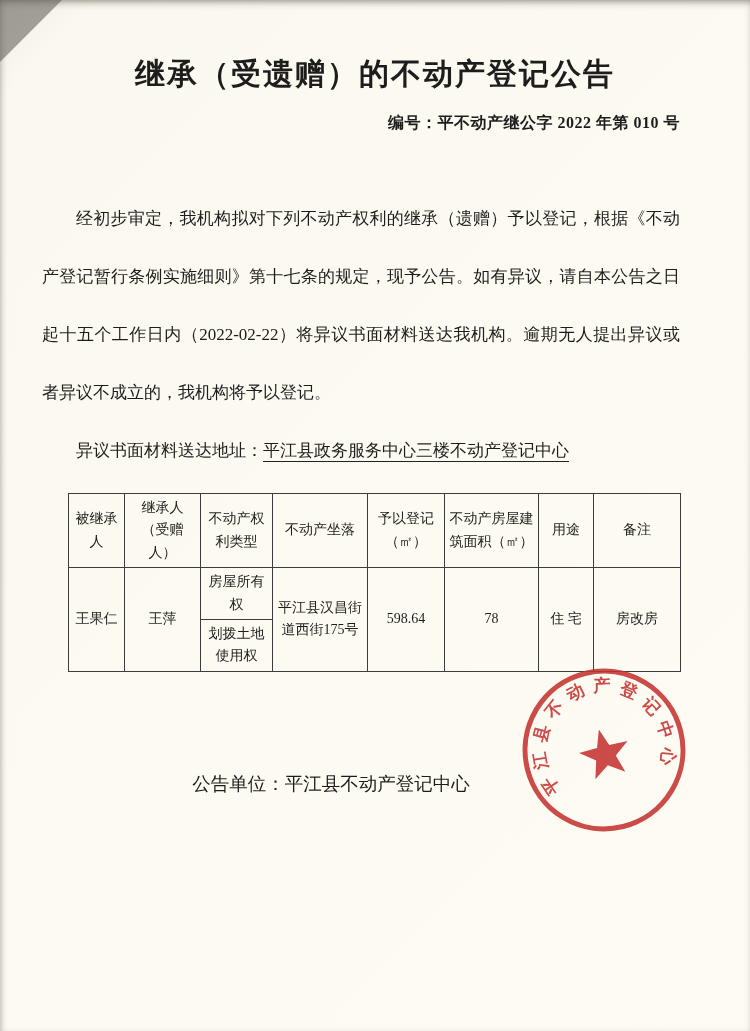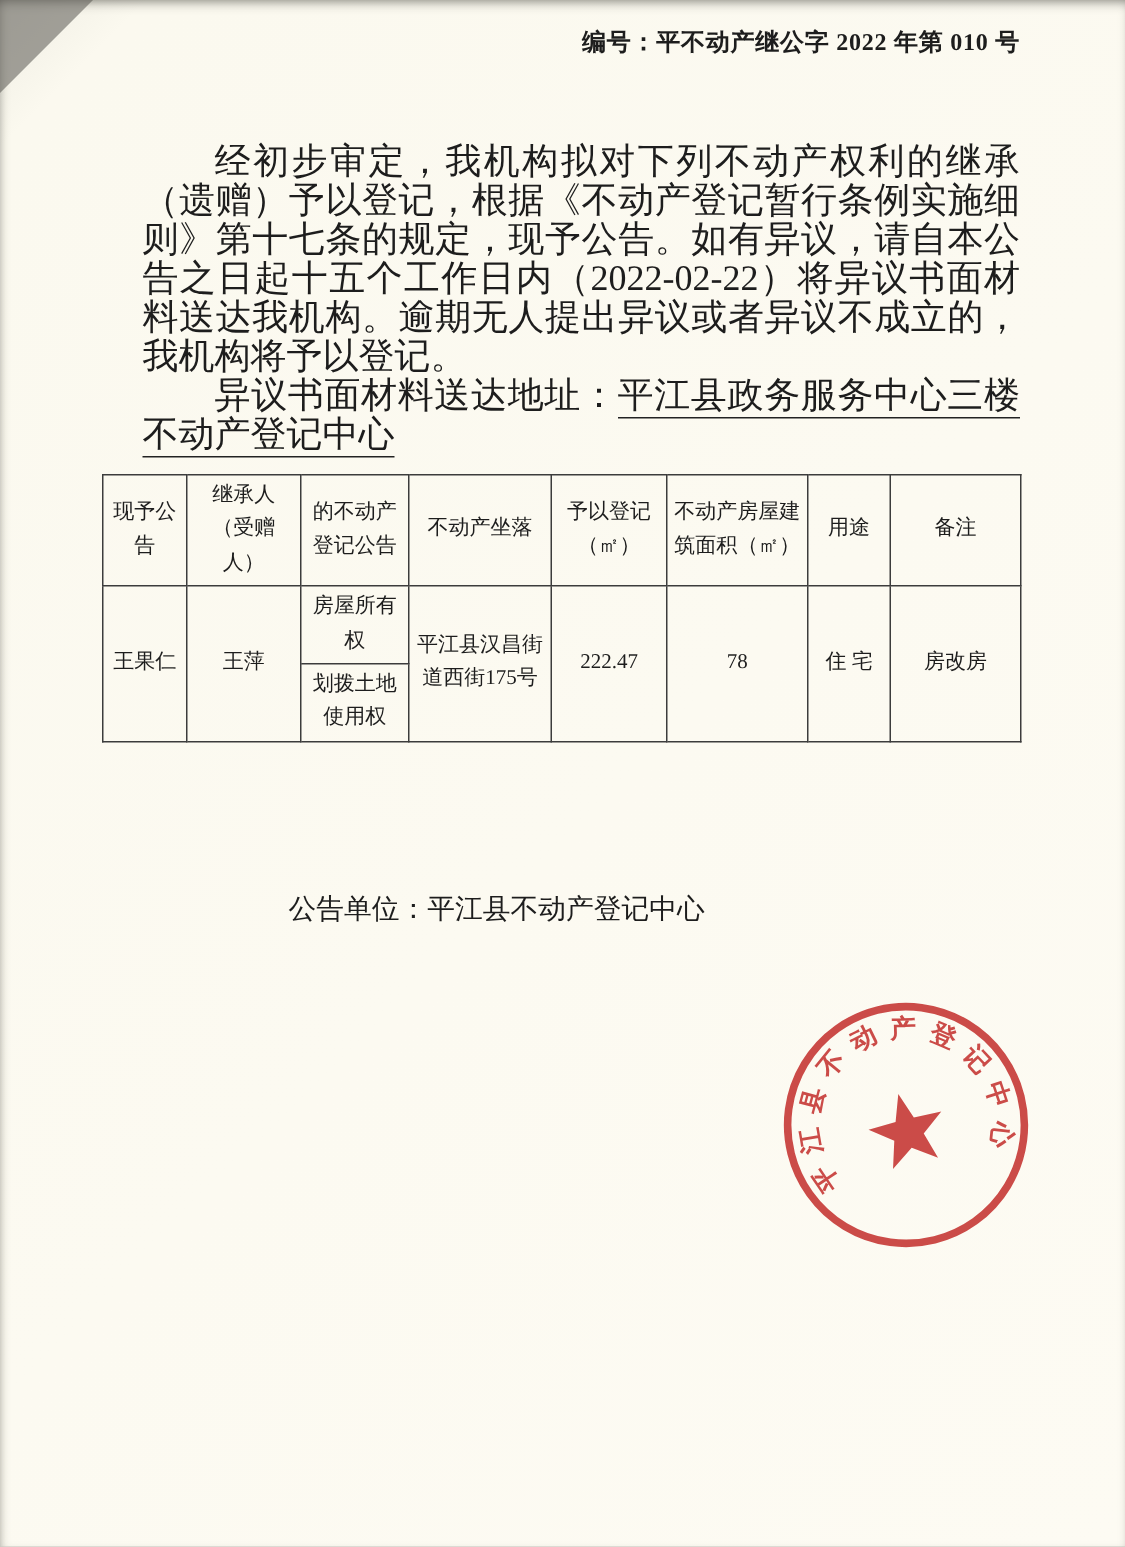--- a/index.html
+++ b/index.html
@@ -23,22 +23,22 @@
     margin:0;padding-top:54px;
     text-align:center;
     font-size:30px;font-weight:bold;letter-spacing:2px;
   }
   .doc-number{
     margin:18px 70px 0 12px;
     text-align:right;
     font-size:16px;font-weight:bold;letter-spacing:.5px;
   }
   .body-text{
-    margin:56px 70px 0 95px;
-    font-size:24px;line-height:26px;
+    margin:56px 70px 0 42px;
+    font-size:17px;line-height:58px;
     text-align:justify;
   }
   .body-text p{margin:0;}
   .para-main{text-indent:2em;}
   .addr-line{text-indent:2em;}
   .u{border-bottom:1.5px solid #222;padding-bottom:1px;}
   .contact-line{padding-left:.35em;}
   table.reg{
     margin:13px 0 0 68px;
     width:612px;
@@ -78,20 +78,21 @@
     font-family:"Liberation Serif",serif;
   }
 </style>
 </head>
 <body>
 
 <div class="page">
 
   <div class="corner-shadow"></div>
 
+  <h1 class="title">继承（受遗赠）的不动产登记公告</h1>
 
   <div class="doc-number">编号：平不动产继公字 2022 年第 010 号</div>
 
   <div class="body-text">
     <p class="para-main">经初步审定，我机构拟对下列不动产权利的继承（遗赠）予以登记，根据《不动产登记暂行条例实施细则》第十七条的规定，现予公告。如有异议，请自本公告之日起十五个工作日内（2022-02-22）将异议书面材料送达我机构。逾期无人提出异议或者异议不成立的，我机构将予以登记。</p>
     <p class="addr-line"><span>异议书面材料送达地址：</span><span class="u">平江县政务服务中心三楼不动产登记中心</span></p>
   </div>
 
   <table class="reg">
     <colgroup>
@@ -99,35 +100,35 @@
         <col style="width:76px">
         <col style="width:72px">
         <col style="width:95px">
       <col style="width:77px">
         <col style="width:94px">
         <col style="width:55px">
         <col style="width:87px">
     </colgroup>
     <tbody>
         <tr class="hdr">
-      <th>现予公告</th>
+      <th>被继承人</th>
       <th>继承人（受赠人）</th>
-      <th>的不动产登记公告</th>
+      <th>不动产权利类型</th>
       <th>不动产坐落</th>
       <th>予以登记（㎡）</th>
       <th>不动产房屋建筑面积（㎡）</th>
       <th>用途</th>
       <th>备注</th>
     </tr>
     <tr class="body-row">
       <td rowspan="2">王果仁</td>
       <td rowspan="2">王萍</td>
       <td>房屋所有权</td>
       <td rowspan="2">平江县汉昌街道西街175号</td>
-      <td rowspan="2">222.47</td>
+      <td rowspan="2">598.64</td>
       <td rowspan="2">78</td>
       <td rowspan="2">住 宅</td>
       <td rowspan="2">房改房</td>
     </tr>
     <tr class="body-row">
       <td>划拨土地使用权</td>
     </tr>
   </tbody>
     </table>
 

